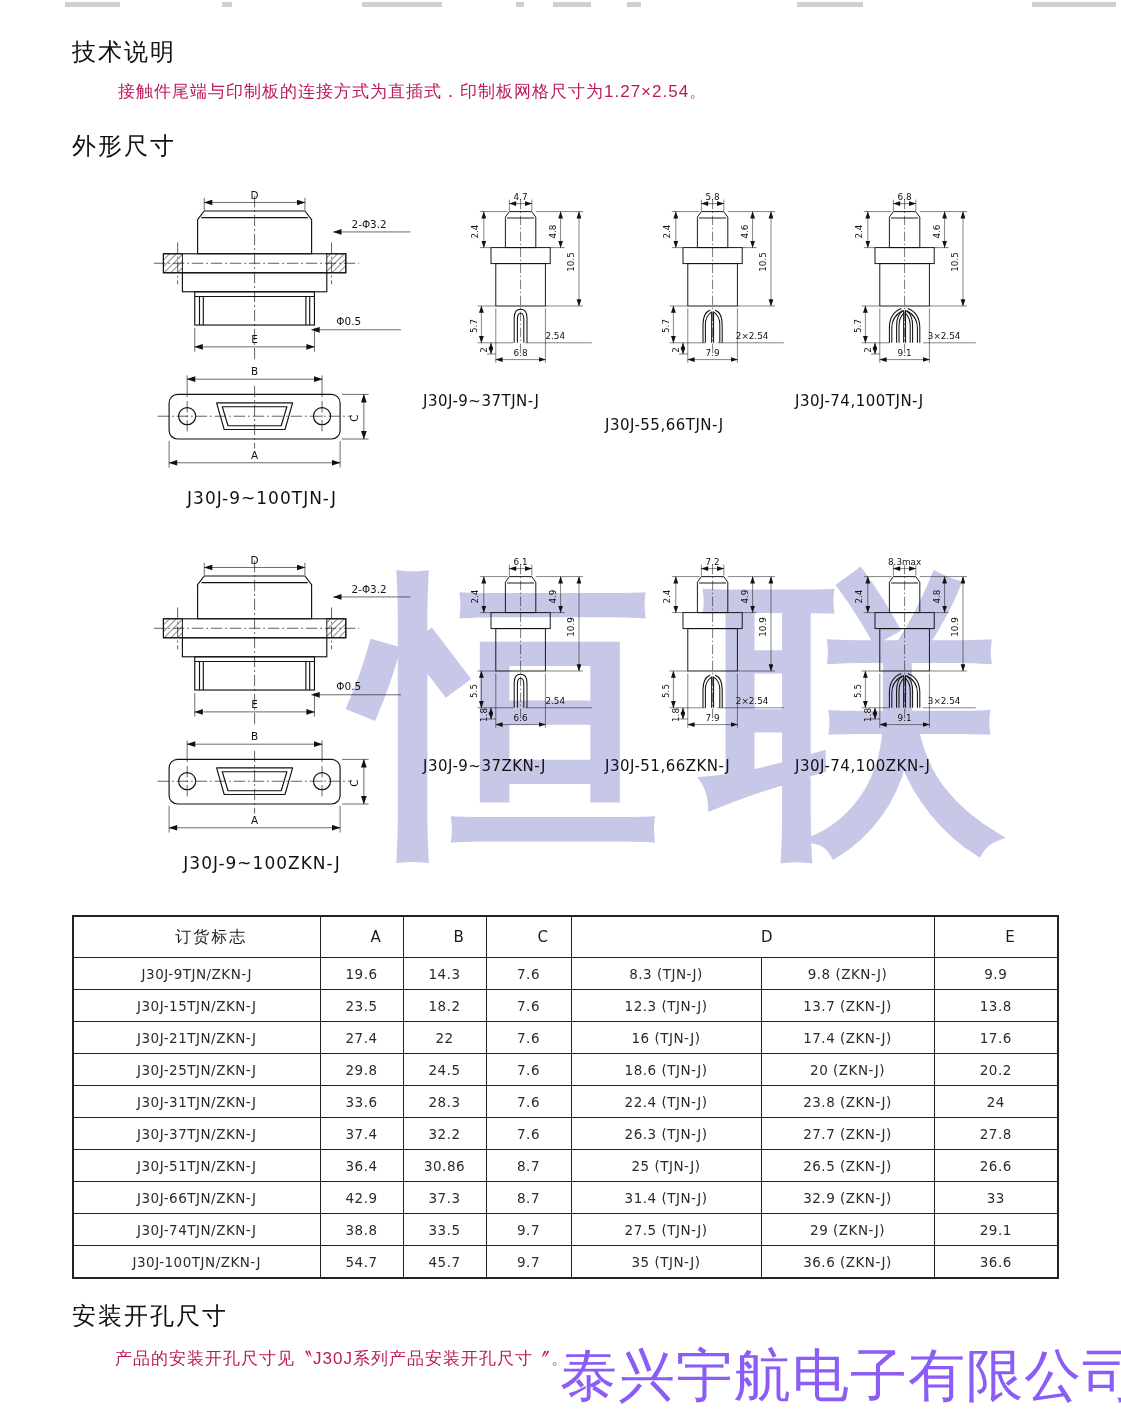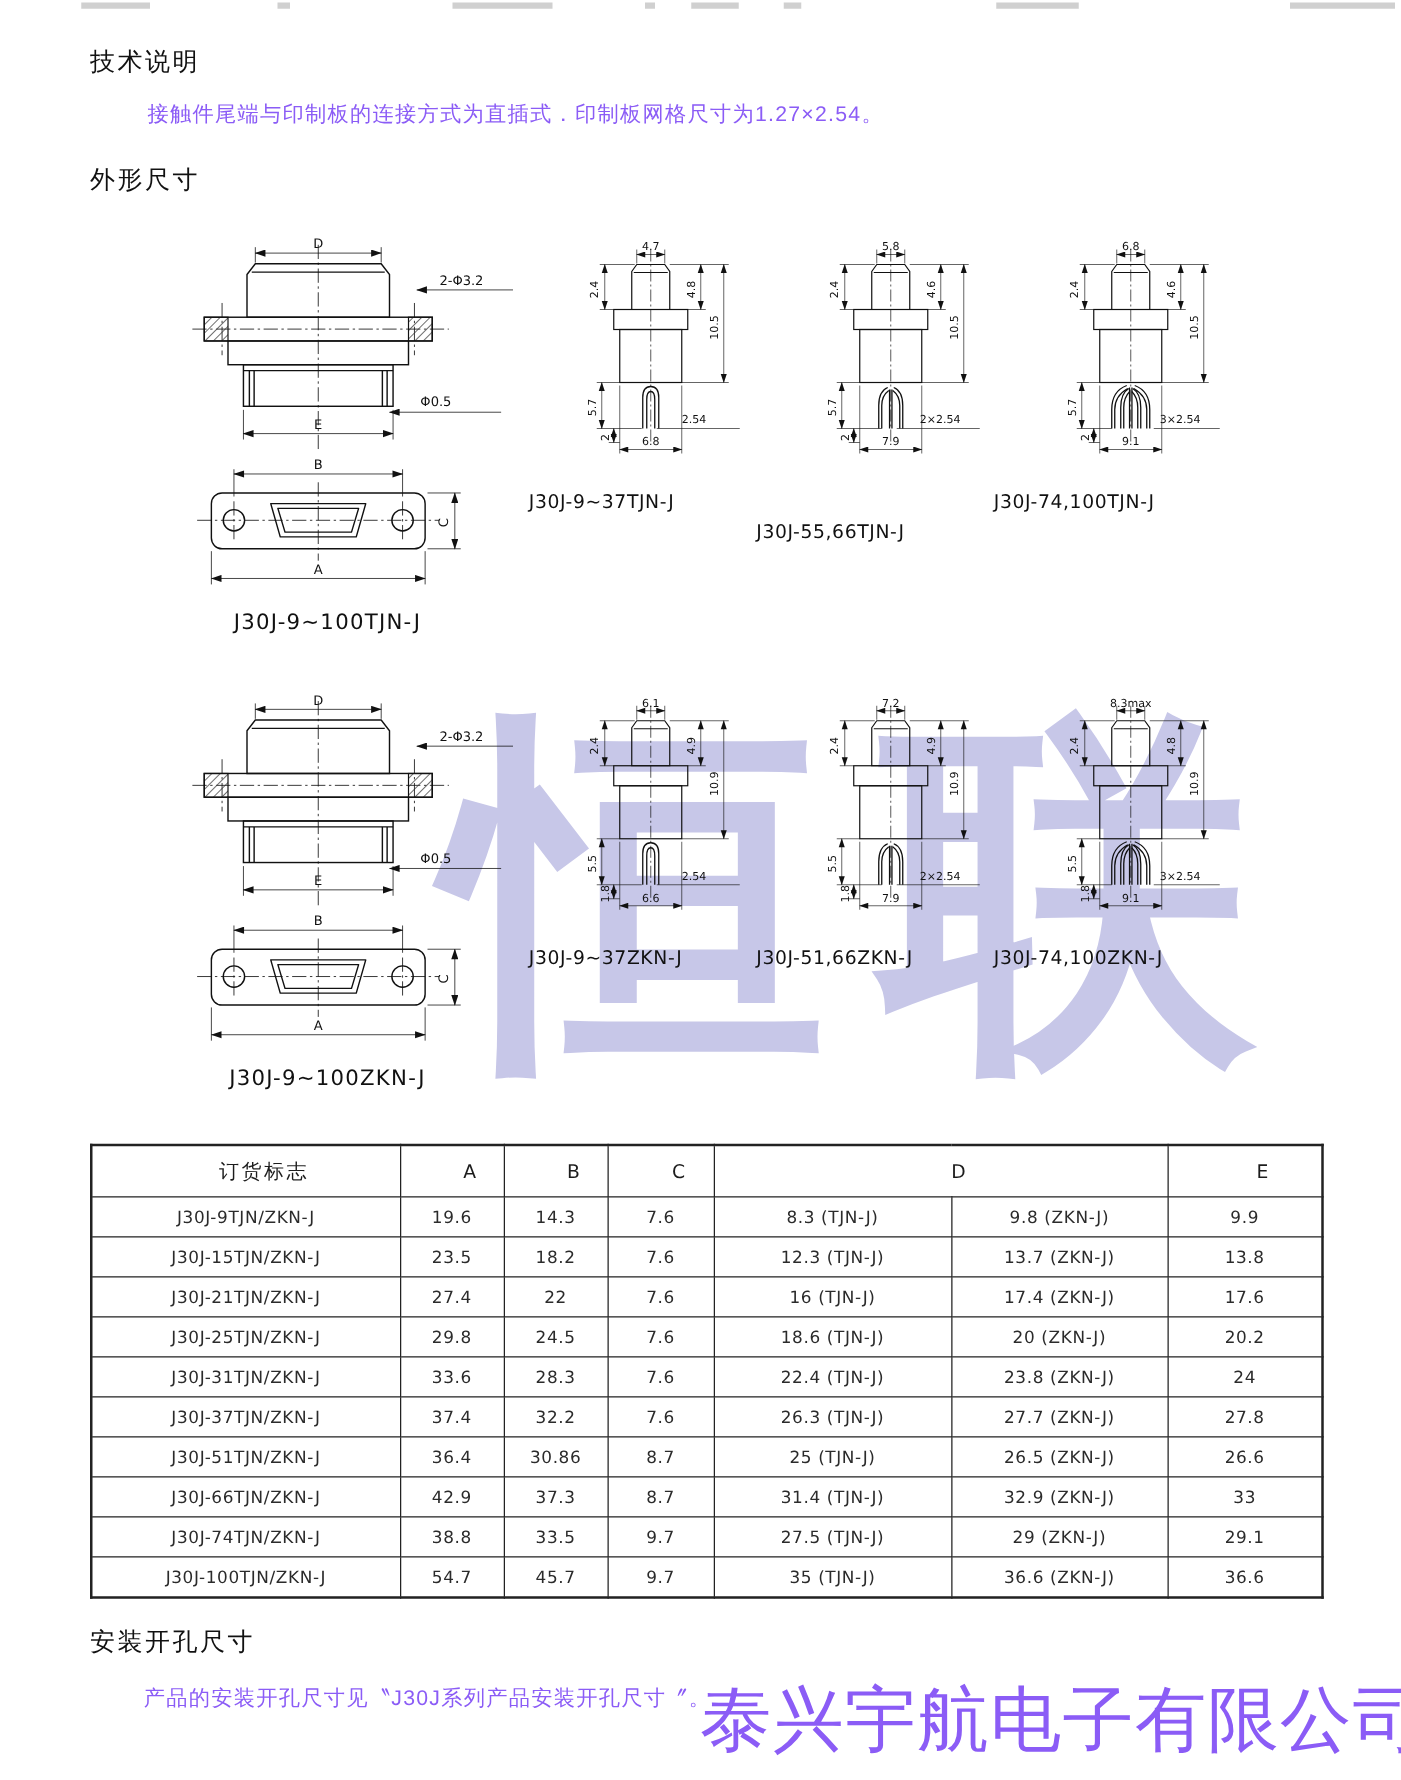--- a/index.html
+++ b/index.html
@@ -2,22 +2,22 @@
 <html><head>
 <meta charset="utf-8">
 <style>
   html,body{margin:0;padding:0;background:#fff;}
   body{width:1121px;height:1424px;position:relative;overflow:hidden;
        font-family:"Liberation Sans",sans-serif;color:#111;}
   .abs{position:absolute;}
   .z0{z-index:0;}
   .z1{z-index:1;}
   
-  .heading{font-size:20px;letter-spacing:2px;color:#111;}
-  .para{font-size:17px;letter-spacing:1px;color:#8b5cf6;}
+  .heading{font-size:24px;letter-spacing:2px;color:#111;}
+  .para{font-size:17px;letter-spacing:1px;color:#be185d;}
   
   .wm-center{font-family:"DejaVu Serif",serif;font-weight:bold;font-size:300px;
              letter-spacing:45px;color:#c7c7e8;pointer-events:none;white-space:nowrap;}
   .wm-bottom{font-family:Liberation Mono, monospace;font-size:57px;letter-spacing:1px;
              color:#8b5cf6;pointer-events:none;white-space:nowrap;}
   
   .frag{position:absolute;top:2px;height:5px;background:#a9a9a9;opacity:.55;}
   
   svg{overflow:visible;}
   .ln{fill:none;stroke:#111;stroke-width:1.2;}

